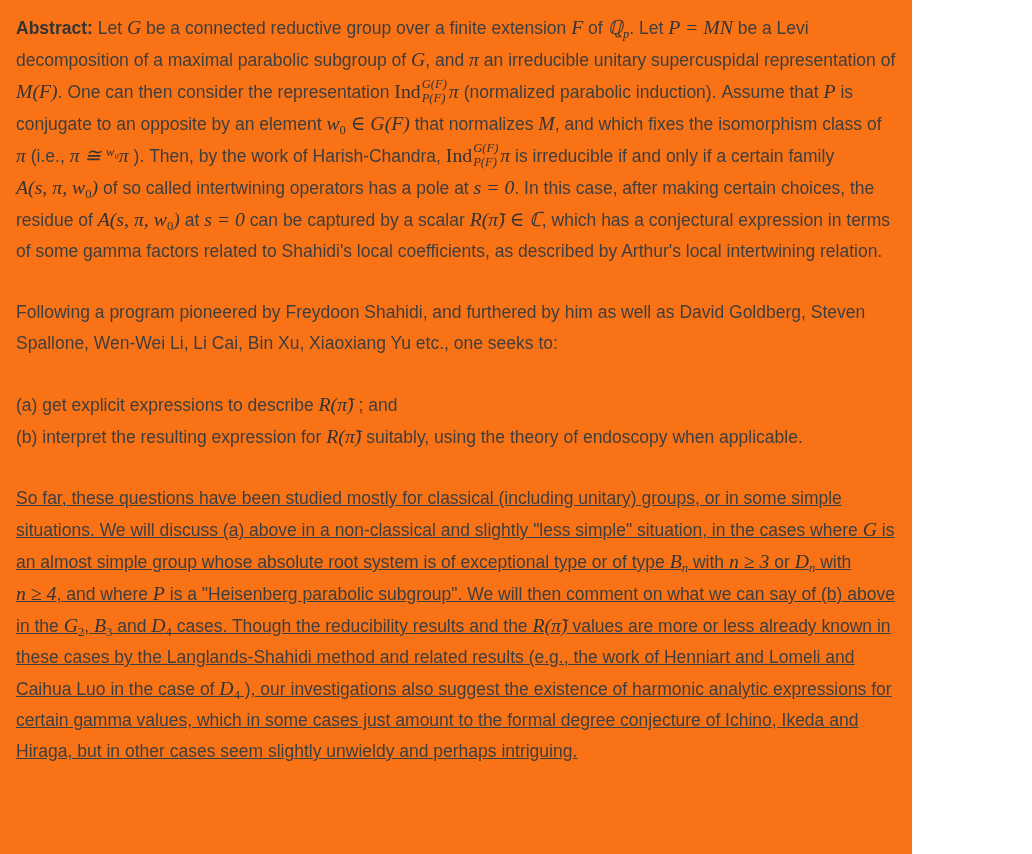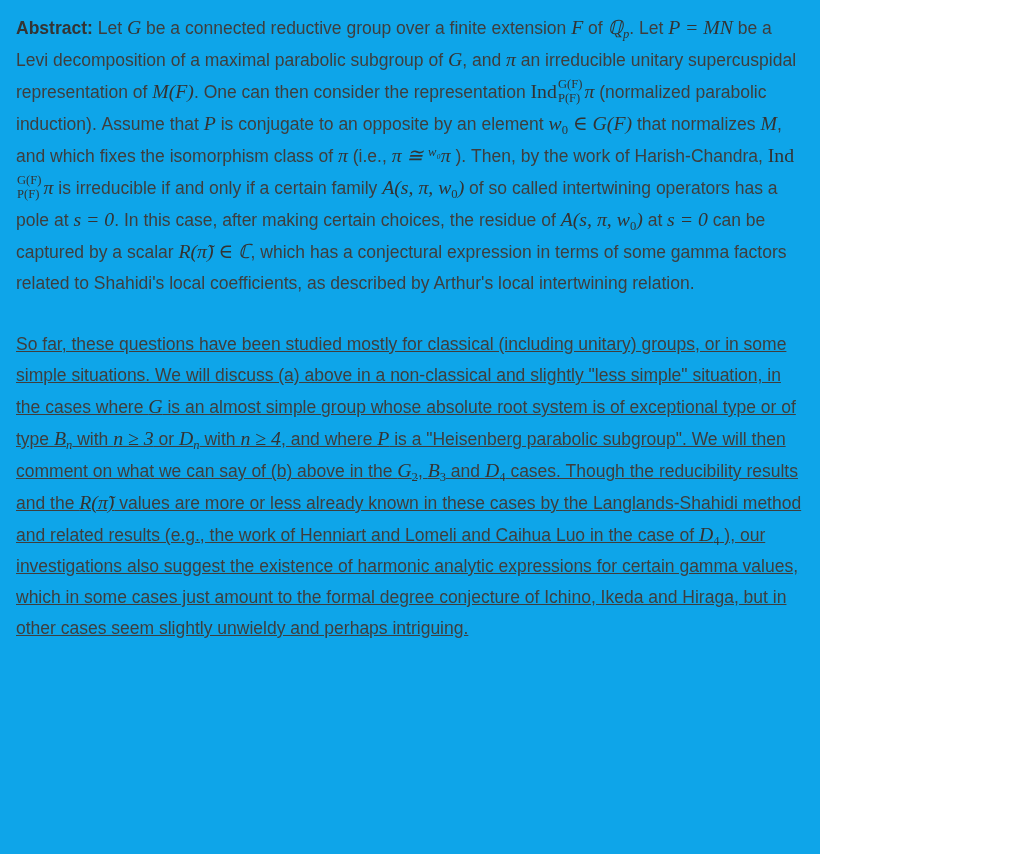--- a/index.html
+++ b/index.html
@@ -1,19 +1,19 @@
 <!DOCTYPE html>
 <html><head>
 <meta charset="utf-8">
 <style>
   * { margin:0; padding:0; box-sizing:border-box; }
   html, body { background:#ffffff; }
   body { width:1032px; height:854px; overflow:hidden; }
   .page {
-    width:820px; min-height:854px; background:#0ea5e9;
+    width:912px; min-height:854px; background:#f97316;
     padding:12px 16px 8px 16px;
     font-family:"Liberation Sans", sans-serif;
     font-size:17.5px; line-height:31px;
     color:#3e3e3e;
     -webkit-font-smoothing:antialiased;
   }
   .para { margin-bottom:30px; }
   .para:last-child { margin-bottom:0;text-decoration:underline; }
   strong { font-weight:bold; color:#343434; }
   .math {
@@ -25,31 +25,33 @@
   sup.math, sub.math { font-size:0.72em; line-height:0; }
   sub.math { vertical-align:-0.3em; }
   sup.math { vertical-align:0.5em; }
   .stack {
     display:inline-flex; flex-direction:column; align-items:flex-start;
     vertical-align:middle; line-height:1; transform:translateY(-2px);
     margin:0 2px 0 1px;
   }
   .stack .s-line {
     font-family:"Liberation Serif", "DejaVu Serif", serif;
-    color:#333333;
+    font-style:italic; color:#333333;
     font-size:0.72em; line-height:1.12;
   }
 </style>
 </head>
 <body>
 
 <div class="page">
   <div>
       <p class="para"><strong>Abstract:</strong> Let <span class="math">G</span> be a connected reductive group over a finite extension <span class="math">F</span> of <span class="math">ℚ</span><sub class="math">p</sub>. Let <span class="math">P = MN</span> be a Levi decomposition of a maximal parabolic subgroup of <span class="math">G</span>, and <span class="math">π</span> an irreducible unitary supercuspidal representation of <span class="math">M(F)</span>. One can then consider the representation <span class="math rm">Ind</span><span class="stack">
           <span class="s-line">G(F)</span>
           <span class="s-line">P(F)</span>
         </span><span class="math">π</span> (normalized parabolic induction). Assume that <span class="math">P</span> is conjugate to an opposite by an element <span class="math">w</span><sub class="math rm">0</sub><span class="math"> ∈ G(F)</span> that normalizes <span class="math">M</span>, and which fixes the isomorphism class of <span class="math">π</span> (i.e., <span class="math">π ≅ </span><sup class="math">w₀</sup><span class="math">π</span> ). Then, by the work of Harish-Chandra, <span class="math rm">Ind</span><span class="stack">
           <span class="s-line">G(F)</span>
           <span class="s-line">P(F)</span>
         </span><span class="math">π</span> is irreducible if and only if a certain family <span class="math">A(s, π, w</span><sub class="math rm">0</sub><span class="math">)</span> of so called intertwining operators has a pole at <span class="math">s = 0</span>. In this case, after making certain choices, the residue of <span class="math">A(s, π, w</span><sub class="math rm">0</sub><span class="math">)</span> at <span class="math">s = 0</span> can be captured by a scalar <span class="math">R(π̃) ∈ ℂ</span>, which has a conjectural expression in terms of some gamma factors related to Shahidi's local coefficients, as described by Arthur's local intertwining relation.</p>
+      <p class="para">Following a program pioneered by Freydoon Shahidi, and furthered by him as well as David Goldberg, Steven Spallone, Wen-Wei Li, Li Cai, Bin Xu, Xiaoxiang Yu etc., one seeks to:</p>
+      <p class="para">(a) get explicit expressions to describe <span class="math">R(π̃)</span> ; and<br>(b) interpret the resulting expression for <span class="math">R(π̃)</span> suitably, using the theory of endoscopy when applicable.</p>
       <p class="para">So far, these questions have been studied mostly for classical (including unitary) groups, or in some simple situations. We will discuss (a) above in a non-classical and slightly "less simple" situation, in the cases where <span class="math">G</span> is an almost simple group whose absolute root system is of exceptional type or of type <span class="math">B</span><sub class="math">n</sub> with <span class="math">n ≥ 3</span> or <span class="math">D</span><sub class="math">n</sub> with <span class="math">n ≥ 4</span>, and where <span class="math">P</span> is a "Heisenberg parabolic subgroup". We will then comment on what we can say of (b) above in the <span class="math">G</span><sub class="math rm">2</sub>, <span class="math">B</span><sub class="math rm">3</sub> and <span class="math">D</span><sub class="math rm">4</sub> cases. Though the reducibility results and the <span class="math">R(π̃)</span> values are more or less already known in these cases by the Langlands-Shahidi method and related results (e.g., the work of Henniart and Lomeli and Caihua Luo in the case of <span class="math">D</span><sub class="math rm">4</sub> ), our investigations also suggest the existence of harmonic analytic expressions for certain gamma values, which in some cases just amount to the formal degree conjecture of Ichino, Ikeda and Hiraga, but in other cases seem slightly unwieldy and perhaps intriguing.</p>
     </div>
 </div>
 
 </body></html>

